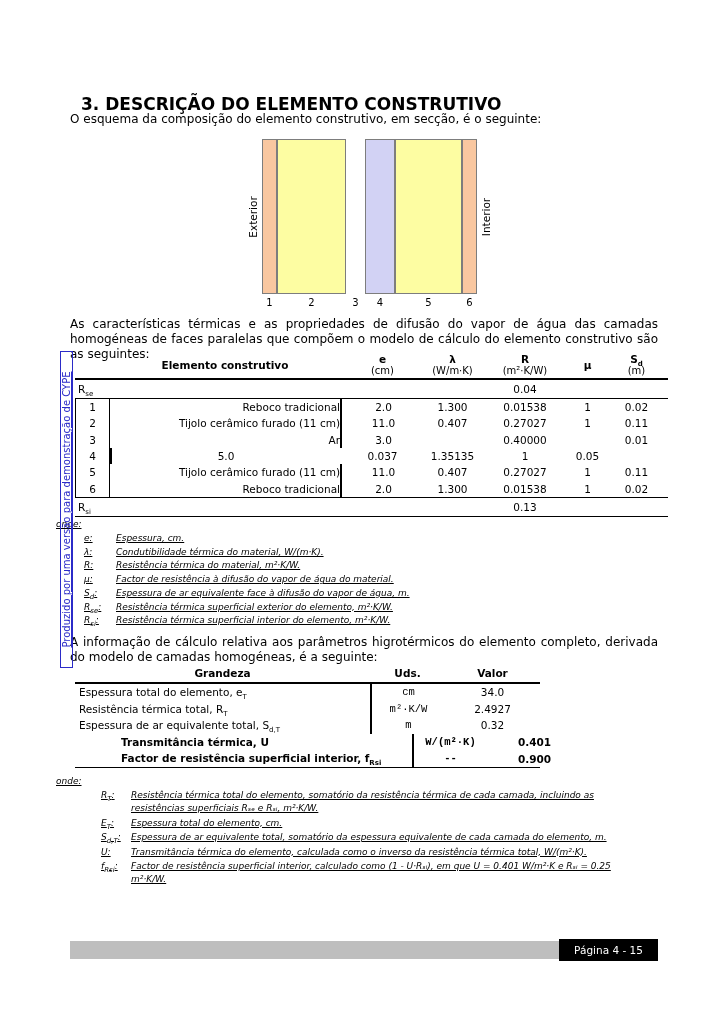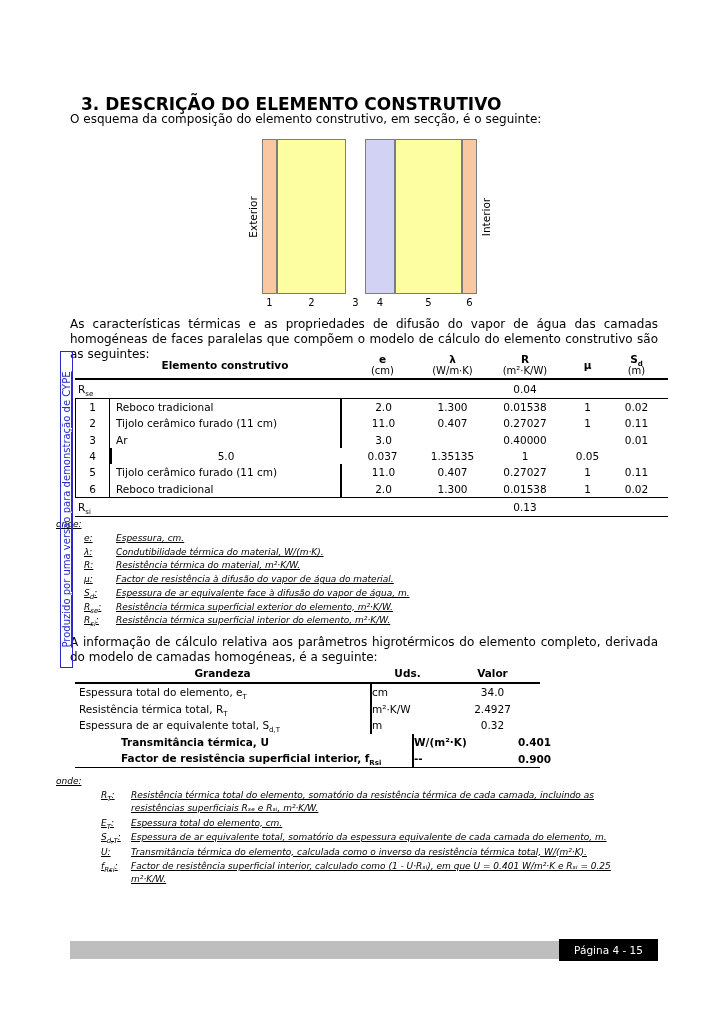--- a/index.html
+++ b/index.html
@@ -32,21 +32,21 @@
   .hcol{display:flex;flex-direction:column;align-items:center;justify-content:center;line-height:12px;}
   .hsym{font-weight:bold;}
   .hunit{font-size:10px;}
   .t1-srow{height:18px;border-bottom:1px solid #000;align-items:center;position:relative;}
   .side-lbl{grid-column:1/3;padding-left:3px;}
   .srow-val{grid-column:5;text-align:center;}
   #t1-body{border-bottom:1px solid #000;}
   .t1-brow{height:16.33px;align-items:center;}
   .cell{overflow:hidden;white-space:nowrap;}
   .cnum{border-left:1px solid #000;border-right:1px solid #000;text-align:center;height:100%;line-height:16.33px;}
-  .cname{padding-left:6px;height:100%;line-height:16.33px;}
+  .cname{padding-left:6px;height:100%;line-height:16.33px;text-align:right;}
   .cval{text-align:center;}
   .thickL{border-left:2.5px solid #000;height:100%;line-height:16.33px;}
   sub{font-size:7px;line-height:0;}
 
   
   .notes{position:absolute;left:56px;width:588px;font-size:9px;font-style:italic;text-decoration:underline;}
   #notes1{top:519px;}
   #notes2{top:776px;}
   .notes-intro{margin-bottom:3px;}
   #notes1 .note-item{line-height:13.7px;display:flex;}
@@ -56,21 +56,21 @@
   .n-text{flex:1;}
 
   
   .table2{position:absolute;left:75px;top:664px;width:465px;font-size:10.5px;}
   .t2-grid{display:grid;grid-template-columns:295px 75px 95px;}
   .t2-header{height:18px;border-bottom:2.5px solid #000;align-items:center;font-weight:bold;}
   .t2-header .cell{text-align:center;}
   #t2-body{border-bottom:1.5px solid #000;}
   .t2-row{height:16.6px;align-items:center;}
   .tname{padding-left:4px;height:100%;line-height:16.6px;}
-  .tuds{border-left:2.5px solid #000;text-align:left;height:100%;line-height:16.6px;}
+  .tuds{border-left:2.5px solid #000;text-align:center;height:100%;line-height:16.6px;font-family:Liberation Mono, monospace;}
   .tval{text-align:center;}
   .boldrow{font-weight:bold;margin-left:42px;}
 
   
   .watermark{position:absolute;left:60px;top:353px;width:17px;height:315px;z-index:5;}
   .watermark span{
     position:absolute;left:0;top:315px;width:315px;display:block;text-align:center;
     transform-origin:0 0;transform:rotate(-90deg);
     font-size:10px;text-decoration:underline;border:1px solid;white-space:nowrap;
   }

